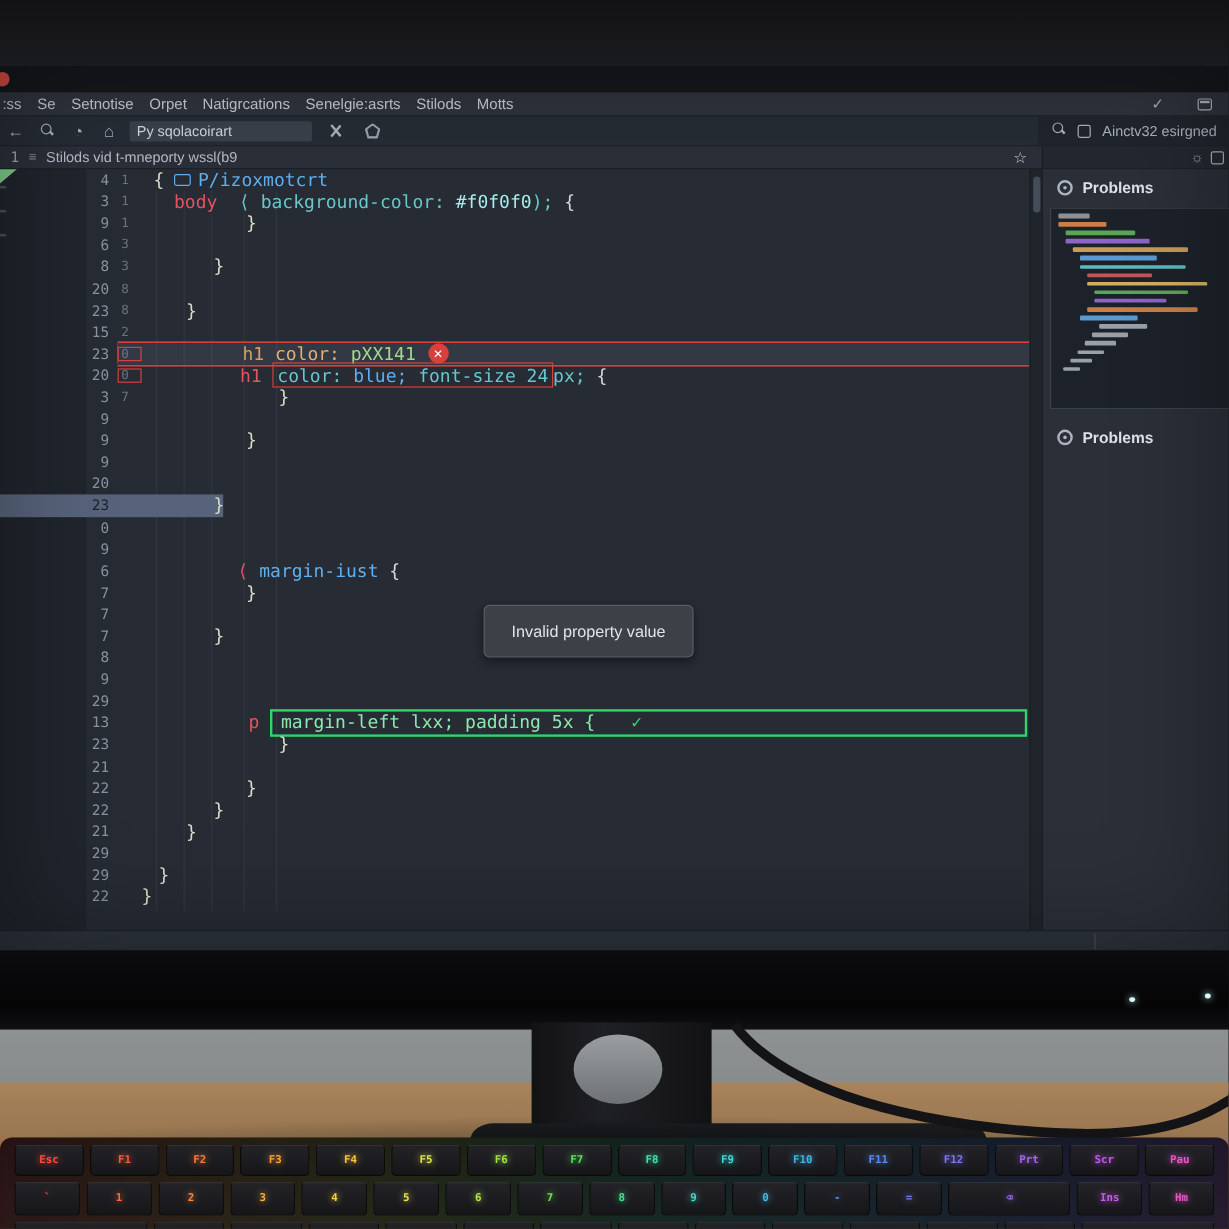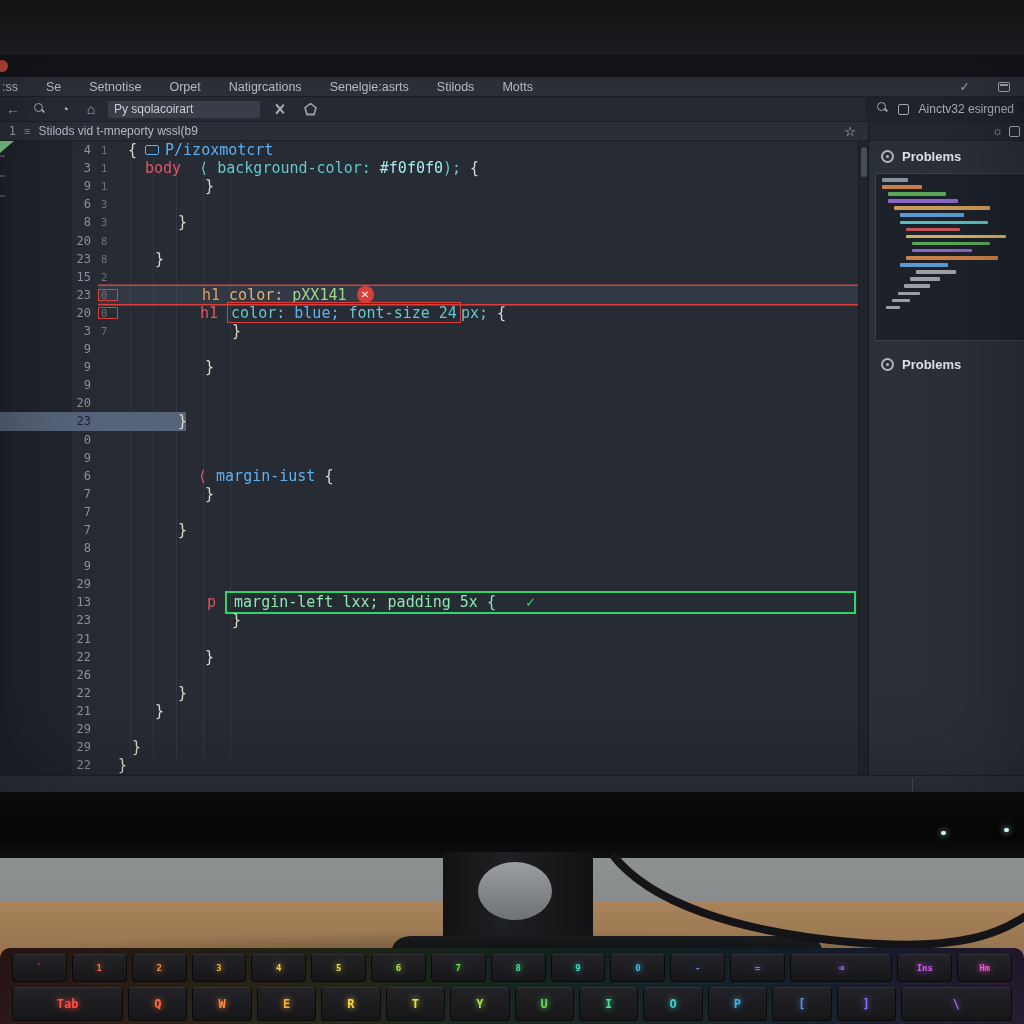--- a/index.html
+++ b/index.html
@@ -47,21 +47,21 @@
   
   #screen{position:absolute;left:0;top:55px;width:1024px;height:737px;
     background:#262b34;color:#c7ccd4;overflow:hidden;}
   #screen::after{content:"";position:absolute;inset:0;pointer-events:none;
     box-shadow:inset 0 0 90px rgba(0,0,0,.35);}
   #chrome-top{position:absolute;left:0;top:0;width:100%;height:22px;background:#15171c;}
   #red-dot{position:absolute;left:-4px;top:5px;width:12px;height:12px;border-radius:50%;background:#d34b42;}
 
   #menubar{position:absolute;left:0;top:22px;width:100%;height:20px;background:#2e333d;
     border-bottom:1px solid #1d2127;display:flex;align-items:center;font-size:12.5px;color:#c3c9d2;}
-  #menu-items{display:flex;gap:28px;padding-left:2px;text-align:center;}
+  #menu-items{display:flex;gap:13px;padding-left:2px;text-align:center;}
   #menu-items .mi{cursor:default;}
   #menu-right{margin-left:auto;display:flex;gap:28px;padding-right:14px;align-items:center;color:#aeb4bd;}
   .win-icon{width:12px;height:10px;border:1.5px solid #aeb4bd;border-radius:2px;position:relative;}
   .win-icon::after{content:"";position:absolute;left:1px;top:1px;right:1px;height:2px;background:#aeb4bd;}
 
   #navbar{position:absolute;left:0;top:42px;width:100%;height:25px;background:#262c35;
     border-bottom:1px solid #1d2127;display:flex;align-items:center;font-size:13px;}
   .nicon{width:26px;text-align:center;color:#aab0b9;font-size:14px;}
   .i-search{position:relative;width:11px;height:11px;display:inline-block;}
   .i-search::before{content:"";position:absolute;left:0;top:0;width:7px;height:7px;border:1.5px solid #aab0b9;border-radius:50%;}
@@ -406,27 +406,20 @@
               <div class="rline">
                 <span class="gnum2"></span>
                 <div class="code" style="padding-left: 0px;"></div>
               </div>
             </div>
             <div class="row">
               <span class="gnum">22</span>
               <div class="rline">
                 <span class="gnum2"></span>
                 <div class="code" style="padding-left: 87px;"><span class="tk-brace">}</span></div>
-              </div>
-            </div>
-            <div class="row">
-              <span class="gnum">26</span>
-              <div class="rline">
-                <span class="gnum2"></span>
-                <div class="code" style="padding-left: 0px;"></div>
               </div>
             </div>
             <div class="row">
               <span class="gnum">22</span>
               <div class="rline">
                 <span class="gnum2"></span>
                 <div class="code" style="padding-left: 60px;"><span class="tk-brace">}</span></div>
               </div>
             </div>
             <div class="row">
@@ -489,20 +482,21 @@
             <div class="mm-line" style="margin-left: 18px; width: 22px; background: rgb(154, 160, 168);"></div>
             <div class="mm-line" style="margin-left: 12px; width: 18px; background: rgb(154, 160, 168);"></div>
             <div class="mm-line" style="margin-left: 6px; width: 14px; background: rgb(154, 160, 168);"></div>
           </div>
         <div id="p-head2" class="p-head">
           <span class="p-ic"></span>
           <span>Problems</span>
         </div>
       </div>
 
+      <div id="tooltip">Invalid property value</div>
     </div>
 
     <div id="statusbar">
       <div id="status-notch"></div>
     </div>
   </div>
 
   <div id="bezel-bottom">
     <div class="led" id="led1" style="left: 941px; top: 39px; background: rgb(217, 246, 246);"></div>
     <div class="led" id="led2" style="left: 1004px; top: 36px; background: rgb(217, 246, 246);"></div>
@@ -510,20 +504,38 @@
   <div id="wall"></div>
   <div id="desk"></div>
   <div id="stand-neck"></div>
   <div id="stand-hole"></div>
   <div id="stand-base"></div>
   <svg id="cable" width="1024" height="232">
     <path d="M612,62 C650,112 740,140 850,150 S1000,142 1035,118" stroke="#141416" stroke-width="8" fill="none"></path>
   </svg>
   <div id="desk-shadow"></div>
   <div id="keyboard">
+      <div class="krow r1">
+        <div class="key" style="color: rgb(255, 77, 66);">Esc</div>
+        <div class="key" style="color: rgb(255, 90, 62);">F1</div>
+        <div class="key" style="color: rgb(255, 122, 56);">F2</div>
+        <div class="key" style="color: rgb(255, 161, 58);">F3</div>
+        <div class="key" style="color: rgb(255, 196, 61);">F4</div>
+        <div class="key" style="color: rgb(216, 224, 74);">F5</div>
+        <div class="key" style="color: rgb(159, 224, 74);">F6</div>
+        <div class="key" style="color: rgb(92, 224, 94);">F7</div>
+        <div class="key" style="color: rgb(63, 224, 168);">F8</div>
+        <div class="key" style="color: rgb(63, 216, 216);">F9</div>
+        <div class="key" style="color: rgb(65, 180, 232);">F10</div>
+        <div class="key" style="color: rgb(91, 140, 242);">F11</div>
+        <div class="key" style="color: rgb(127, 116, 242);">F12</div>
+        <div class="key" style="color: rgb(164, 101, 240);">Prt</div>
+        <div class="key" style="color: rgb(196, 90, 232);">Scr</div>
+        <div class="key" style="color: rgb(232, 88, 200);">Pau</div>
+      </div>
       <div class="krow r2">
         <div class="key" style="color: rgb(255, 77, 66);">`</div>
         <div class="key" style="color: rgb(255, 106, 64);">1</div>
         <div class="key" style="color: rgb(255, 138, 60);">2</div>
         <div class="key" style="color: rgb(255, 172, 60);">3</div>
         <div class="key" style="color: rgb(255, 208, 64);">4</div>
         <div class="key" style="color: rgb(232, 224, 74);">5</div>
         <div class="key" style="color: rgb(176, 224, 78);">6</div>
         <div class="key" style="color: rgb(114, 224, 86);">7</div>
         <div class="key" style="color: rgb(72, 224, 140);">8</div>

